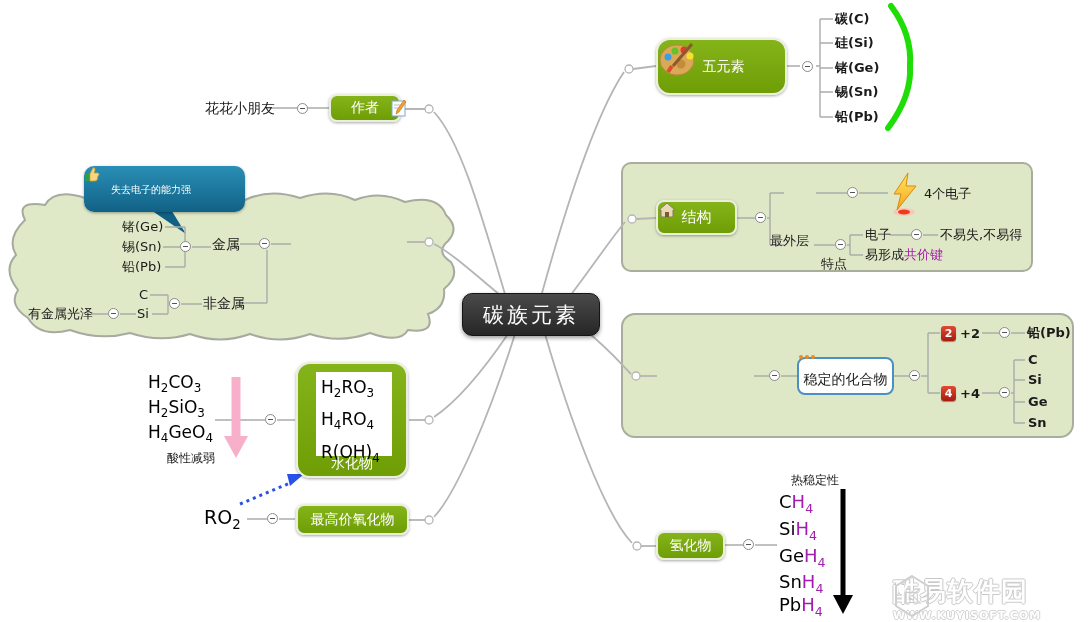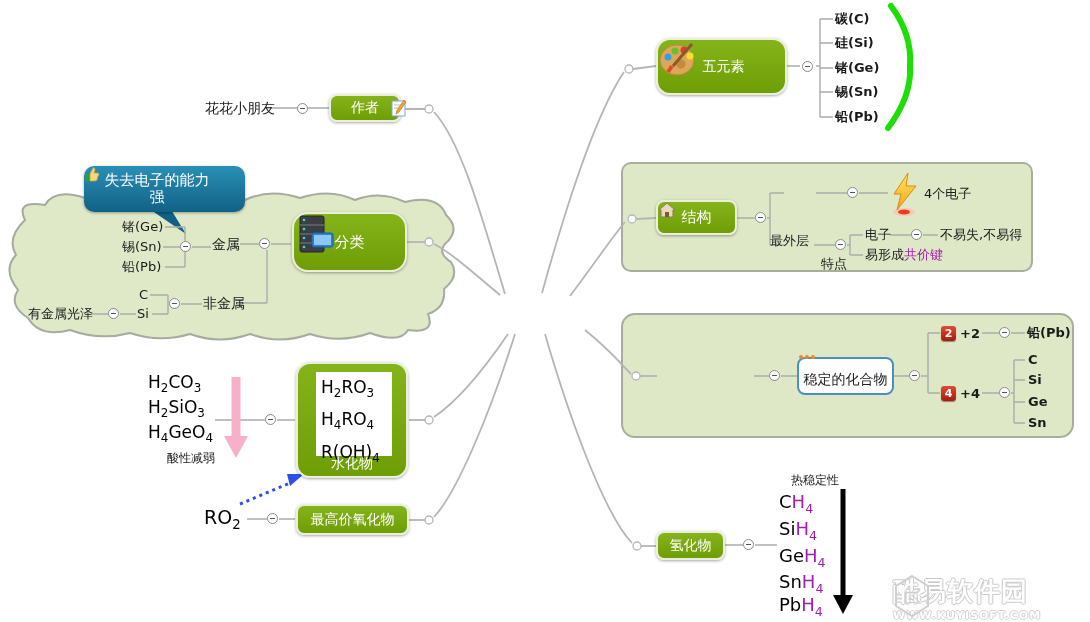--- a/index.html
+++ b/index.html
@@ -20,21 +20,21 @@
   .formula{position:absolute;white-space:nowrap;font-size:17px;line-height:21px;z-index:2;color:#000;}
   .formula sub{font-size:70%;}
   .red{color:#a21caf;}
   .toggle{position:absolute;width:11px;height:11px;border:1px solid #8a8a8a;border-radius:50%;
           background:#fff;box-sizing:border-box;z-index:3;}
   .toggle::after{content:"";position:absolute;left:2px;top:4px;width:5px;height:1px;background:#555;}
   .callout{position:absolute;left:84px;top:166px;width:161px;height:46px;z-index:2;
            background:linear-gradient(180deg,#2a8fb5,#116186);border-radius:10px;
            display:flex;align-items:center;justify-content:flex-start;padding:0 8px;box-sizing:border-box;
            box-shadow:0 1px 3px rgba(0,0,0,.35);}
-  .callout .txt{width:118px;margin-left:6px;color:#fff;font-size:15px;line-height:17px;text-align:center;}
+  .callout .txt{width:118px;margin-left:0;color:#fff;font-size:10px;line-height:17px;text-align:center;}
   .badge{position:absolute;width:15px;height:15px;background:linear-gradient(#e04a32,#a81b10);color:#fff;
          font-size:11px;font-weight:bold;text-align:center;line-height:15px;border-radius:3px;
          box-shadow:0 1px 1px rgba(0,0,0,.4);z-index:2;}
   .stable-box{position:absolute;left:797px;top:357px;width:97px;height:38px;background:#fff;
          border:2px solid #4a90c4;border-radius:8px;box-sizing:border-box;z-index:2;
          display:flex;align-items:flex-end;justify-content:center;font-size:14px;padding-bottom:4px;font-family:Liberation Mono, monospace;}
   .dots{position:absolute;left:799px;top:355px;z-index:3;display:flex;gap:2px;}
   .dots i{width:4px;height:4px;border-radius:50%;background:#f08a1d;display:block;}
   .hydrate-node{position:absolute;left:296px;top:362px;width:112px;height:116px;z-index:2;
          background:linear-gradient(180deg,#85b31a,#6f9d05);border:2px solid #e9efdb;border-radius:14px;
@@ -145,20 +145,21 @@
       <line x1="240" y1="504" x2="290" y2="483" stroke="#2b50e8" stroke-width="3" stroke-dasharray="3,4"></line>
       <polygon points="304,474 290,486 287,474" fill="#2b50e8"></polygon>
     </g>
 
     <g>
       <line x1="843" y1="489" x2="843" y2="598" stroke="#000" stroke-width="5"></line>
       <polygon points="833,595 853,595 843,614" fill="#000"></polygon>
     </g>
   </svg>
 
+  <div class="center-node">碳族元素</div>
 
   <div class="node" style="left:656px;top:38px;width:131px;height:57px;border-radius:14px;padding-left:4px;">
     <svg width="40" height="38" viewBox="0 0 40 38">
       <ellipse cx="19" cy="20" rx="17" ry="15" fill="#dba858" stroke="#b9883f"></ellipse>
       <circle cx="23" cy="24" r="4.5" fill="#c38c3b"></circle>
       <circle cx="10" cy="17" r="3.5" fill="#3b9de4"></circle>
       <circle cx="17" cy="11" r="3.5" fill="#64c32a"></circle>
       <circle cx="26" cy="10" r="3.5" fill="#e23b2e"></circle>
       <circle cx="32" cy="16" r="3.5" fill="#f3e32c"></circle>
       <path d="M34,4 L15,26" stroke="#8a5a2a" stroke-width="3"></path>
@@ -184,35 +185,20 @@
     </svg>
   </div>
   <div class="label" style="left:205px;top:100px;font-size:14px;">花花小朋友</div>
 
   <div class="callout">
     <svg width="16" height="16" viewBox="0 0 16 16">
       <rect x="1" y="8" width="4" height="7" fill="#2f9e3f"></rect>
       <path d="M6,15 L6,8 L9,2 Q11,1 11,4 L10,7 L14,7 Q16,8 14,10 L13,14 Q12,15 10,15 Z" fill="#f6d77c" stroke="#caa23f" stroke-width="0.8"></path>
     </svg>
     <div class="txt">失去电子的能力强</div>
-  </div>
-  <div class="node" style="left:292px;top:212px;width:115px;height:60px;border-radius:16px;font-size:15px;">
-    <svg width="42" height="42" viewBox="0 0 42 42">
-      <rect x="6" y="2" width="24" height="36" rx="2" fill="#3a3f45" stroke="#23272b"></rect>
-      <line x1="6" y1="11" x2="30" y2="11" stroke="#565d66" stroke-width="2"></line>
-      <line x1="6" y1="20" x2="30" y2="20" stroke="#565d66" stroke-width="2"></line>
-      <line x1="6" y1="29" x2="30" y2="29" stroke="#565d66" stroke-width="2"></line>
-      <circle cx="10" cy="6" r="1.3" fill="#43d6c9"></circle>
-        <circle cx="10" cy="15" r="1.3" fill="#43d6c9"></circle>
-      <circle cx="10" cy="24" r="1.3" fill="#43d6c9"></circle>
-        <circle cx="10" cy="33" r="1.3" fill="#43d6c9"></circle>
-      <rect x="18" y="19" width="21" height="14" rx="2" fill="#2f81d6" stroke="#1b5fa8"></rect>
-      <rect x="20" y="21" width="17" height="10" fill="#8ec8f2"></rect>
-    </svg>
-    <span>分类</span>
   </div>
   <div class="label" style="left:122px;top:219px;">锗(Ge)</div>
   <div class="label" style="left:122px;top:239px;">锡(Sn)</div>
   <div class="label" style="left:122px;top:259px;">铅(Pb)</div>
   <div class="label" style="left:212px;top:236px;font-size:14px;">金属</div>
   <div class="label" style="left:203px;top:295px;font-size:14px;">非金属</div>
   <div class="label" style="left:139px;top:287px;">C</div>
   <div class="label" style="left:137px;top:306px;">Si</div>
   <div class="label" style="left:28px;top:306px;">有金属光泽</div>
 

